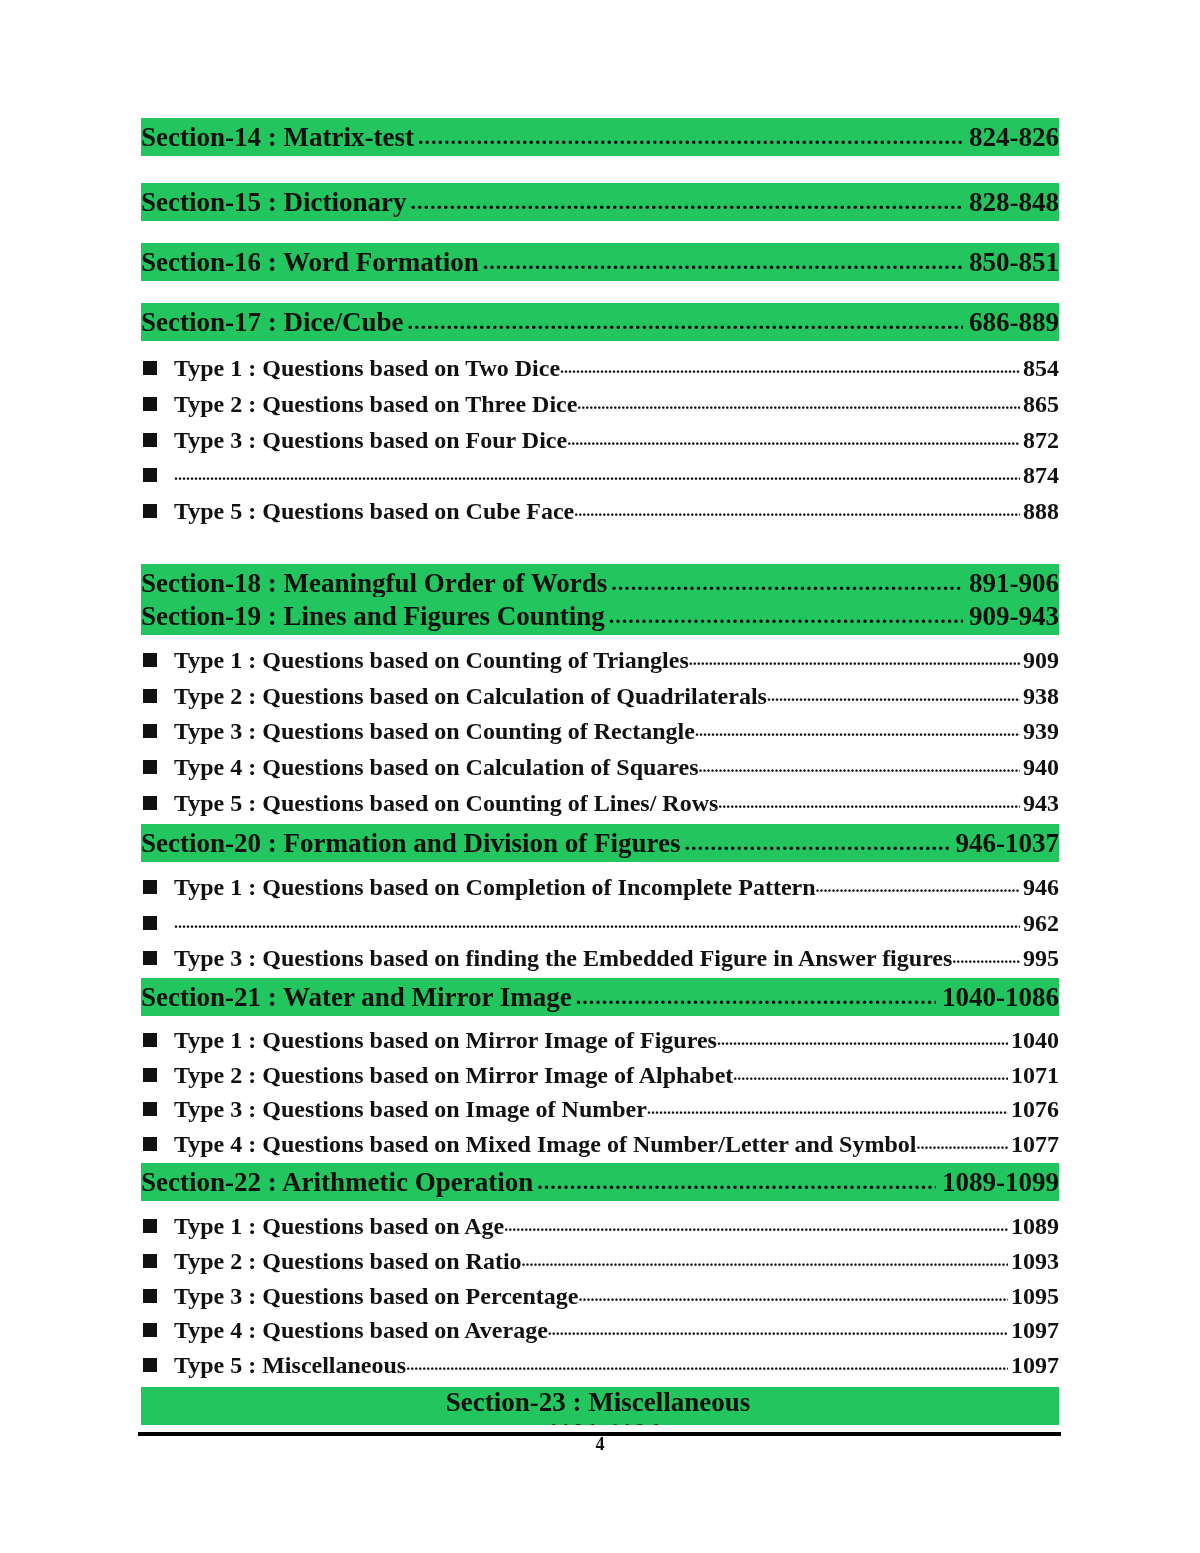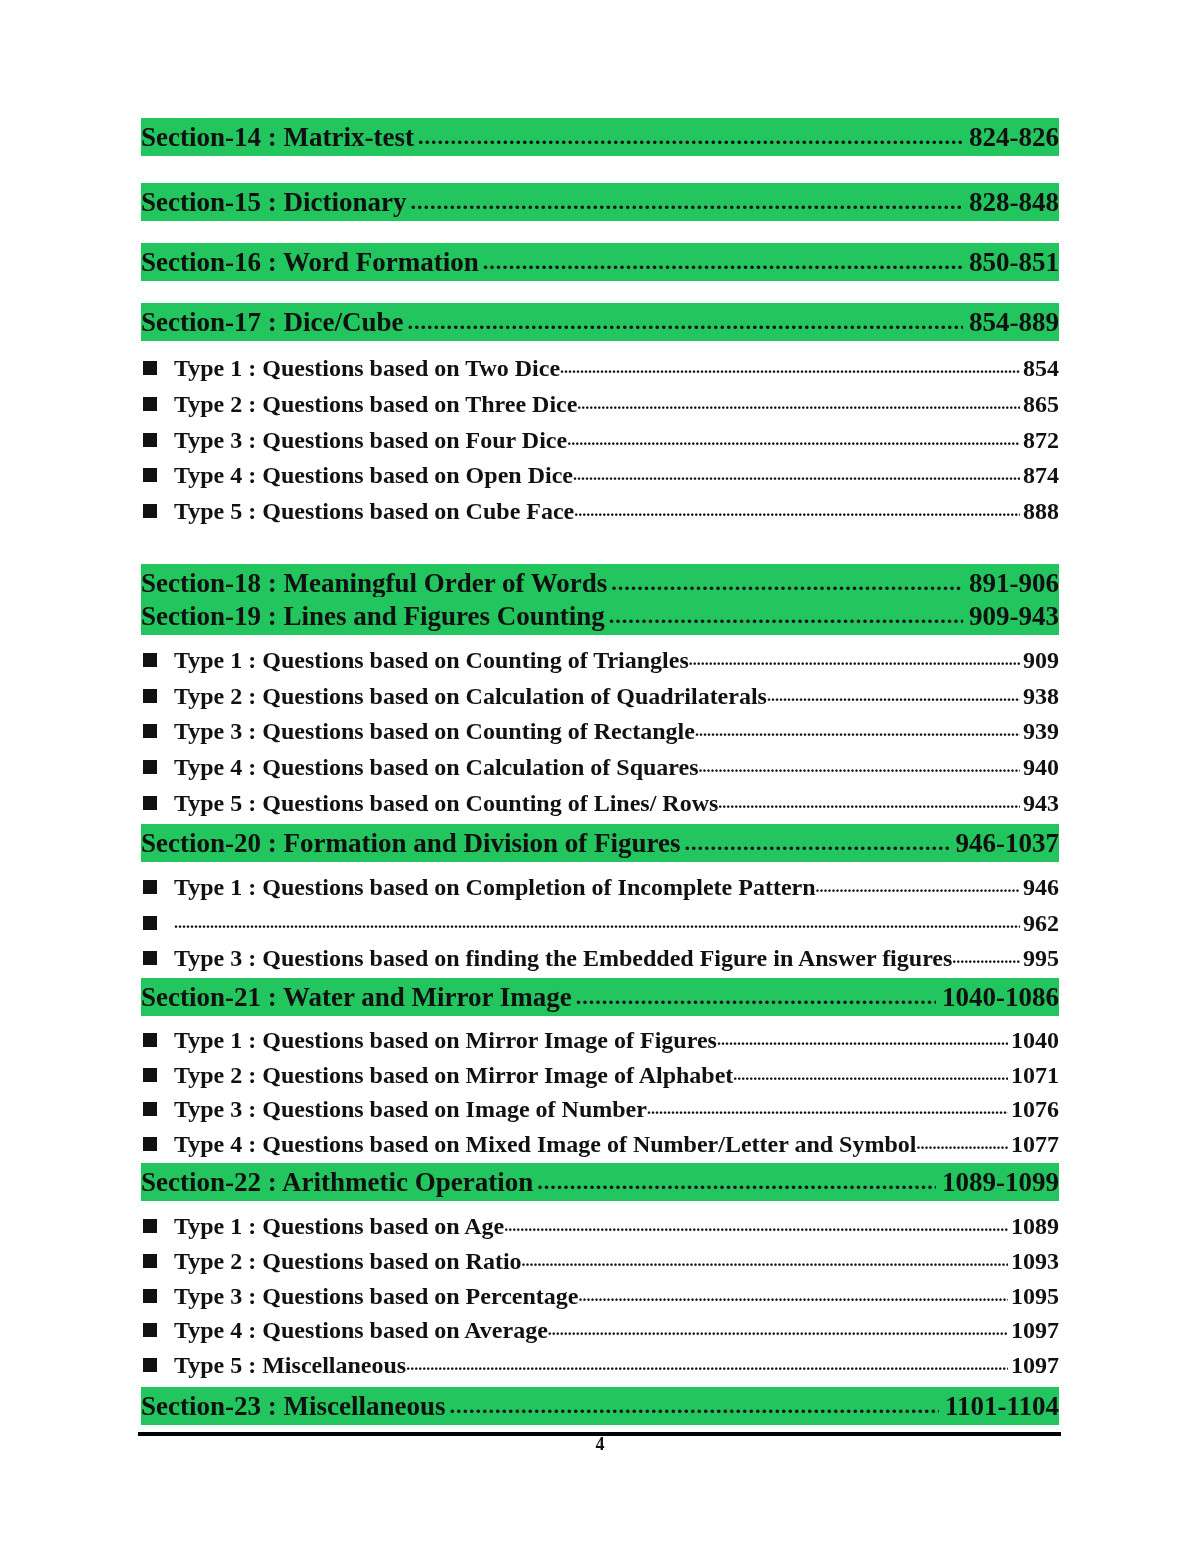--- a/index.html
+++ b/index.html
@@ -41,21 +41,21 @@
       <span class="pages">828-848</span>
     </div>
     <div class="sec" style="top: 243px;">
       <span class="title">Section-16 : Word Formation</span>
       <span class="dots"></span>
       <span class="pages">850-851</span>
     </div>
     <div class="sec" style="top: 303px;">
       <span class="title">Section-17 : Dice/Cube</span>
       <span class="dots"></span>
-      <span class="pages">854-889</span>
+      <span class="pages">686-889</span>
     </div>
     <div class="type" style="top: 353px;">
       <span class="bullet"></span>
       <span class="label">Type 1 :  Questions based on Two Dice</span>
       <span class="dots"></span>
       <span class="pages">854</span>
     </div>
     <div class="type" style="top: 389px;">
       <span class="bullet"></span>
       <span class="label">Type 2 :  Questions based on Three Dice</span>
@@ -63,21 +63,20 @@
       <span class="pages">865</span>
     </div>
     <div class="type" style="top: 425px;">
       <span class="bullet"></span>
       <span class="label">Type 3 :  Questions based on Four Dice</span>
       <span class="dots"></span>
       <span class="pages">872</span>
     </div>
     <div class="type" style="top: 460px;">
       <span class="bullet"></span>
-      <span class="label">Type 4 :  Questions based on Open Dice</span>
       <span class="dots"></span>
       <span class="pages">874</span>
     </div>
     <div class="type" style="top: 496px;">
       <span class="bullet"></span>
       <span class="label">Type 5 :  Questions based on Cube Face</span>
       <span class="dots"></span>
       <span class="pages">888</span>
     </div>
     <div class="sec" style="top: 564px;">
@@ -199,20 +198,20 @@
       <span class="label">Type 4 :  Questions based on Average</span>
       <span class="dots"></span>
       <span class="pages">1097</span>
     </div>
     <div class="type" style="top: 1350px;">
       <span class="bullet"></span>
       <span class="label">Type 5 :  Miscellaneous</span>
       <span class="dots"></span>
       <span class="pages">1097</span>
     </div>
-    <div class="sec" style="top: 1387px;">
+    <div class="sec" style="top: 1387px; flex-direction: column;">
       <span class="title">Section-23 : Miscellaneous</span>
       <span class="dots"></span>
       <span class="pages">1101-1104</span>
     </div>
   </div>
 <div class="rule"></div>
 <div class="pnum">4</div>
 
 </body></html>

